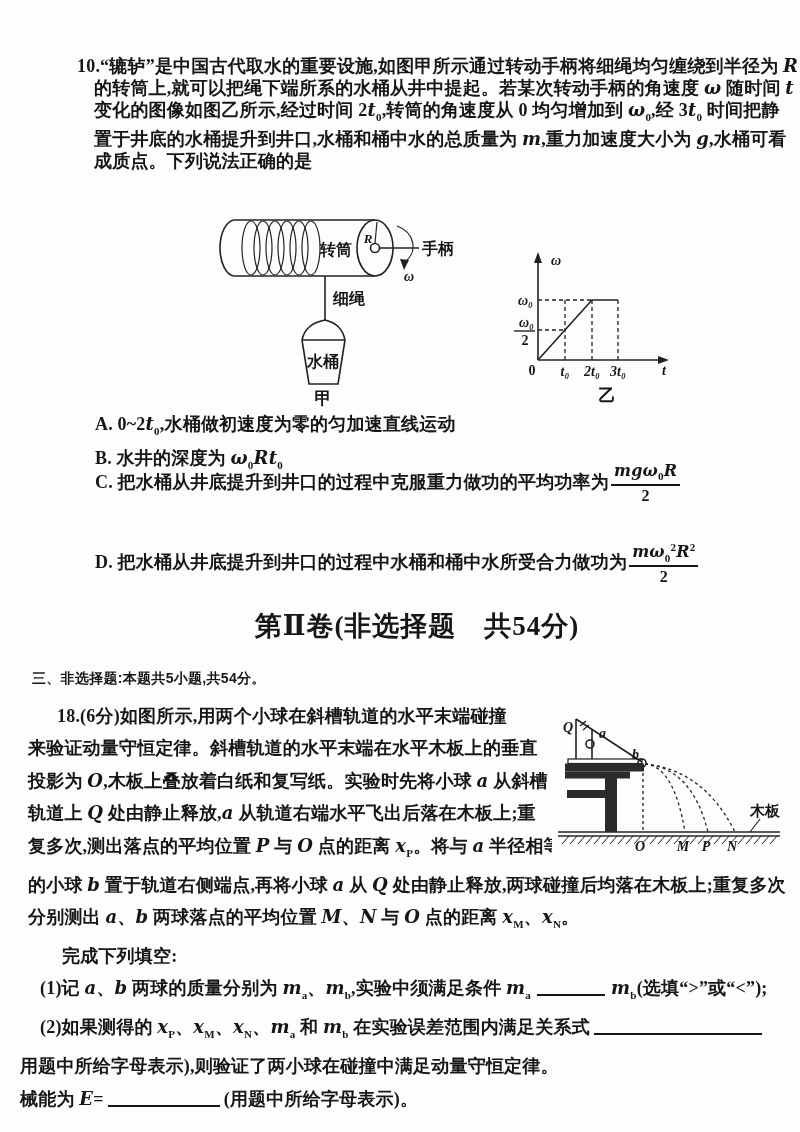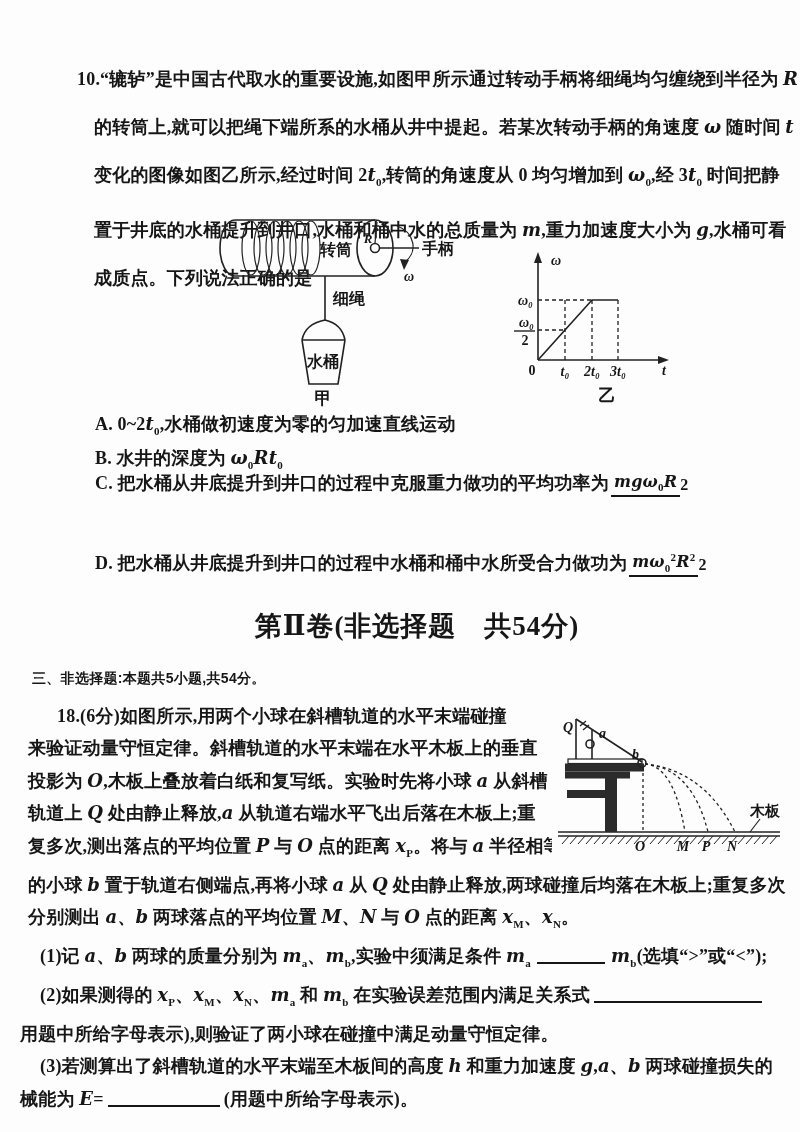--- a/index.html
+++ b/index.html
@@ -1,28 +1,28 @@
 <!DOCTYPE html>
 <html><head>
 <meta charset="utf-8">
 <style>
   html,body{margin:0;padding:0;background:#e8e8e8;}
   .page{position:relative;width:800px;height:1132px;background:#fdfdfd;color:#161616;
         font-family:"Liberation Serif","DejaVu Serif",serif;overflow:hidden;
         -webkit-font-smoothing:antialiased;}
-  .ln{white-space:nowrap;font-size:18px;line-height:48px;font-weight:600;letter-spacing:.2px;}
+  .ln{white-space:nowrap;font-size:18px;line-height:22px;font-weight:600;letter-spacing:.2px;}
   i{font-style:italic;font-family:"DejaVu Serif",serif;}
   sub,sup{font-size:11px;}
   
   .q10-text{position:absolute;left:94px;top:55px;width:706px;}
   .q10-text .first{text-indent:-17px;}
   
   .opt{position:absolute;left:95px;white-space:nowrap;font-size:18px;font-weight:600;letter-spacing:.2px;}
   .opt-row{display:flex;align-items:center;height:56px;}
-  .frac{display:inline-flex;flex-direction:row;align-items:center;vertical-align:middle;
+  .frac{display:inline-flex;flex-direction:column;align-items:center;vertical-align:middle;
         line-height:1.15;font-size:16px;margin-left:2px;justify-content:flex-end;}
   .frac .num{border-bottom:2px solid #161616;padding:0 3px 1px;}
   .frac .den{padding-top:1px;}
   
   .sec-title{position:absolute;top:608px;left:17px;width:800px;text-align:center;margin:0;
              font-size:27px;font-weight:700;letter-spacing:1px;}
   .sec-intro{position:absolute;top:670px;left:32px;font-size:14px;font-weight:700;
              font-family:Liberation Sans, sans-serif;letter-spacing:.3px;}
   
   .q11-text{position:absolute;left:20px;top:700px;width:778px;}
@@ -143,24 +143,24 @@
 
   <section>
     <div class="q11-text">
       <div class="ln pad37">18.(6分)如图所示,用两个小球在斜槽轨道的水平末端碰撞</div>
       <div class="ln pad8">来验证动量守恒定律。斜槽轨道的水平末端在水平木板上的垂直</div>
       <div class="ln pad8">投影为 <i>O</i>,木板上叠放着白纸和复写纸。实验时先将小球 <i>a</i> 从斜槽</div>
       <div class="ln pad8">轨道上 <i>Q</i> 处由静止释放,<i>a</i> 从轨道右端水平飞出后落在木板上;重</div>
       <div class="ln pad8">复多次,测出落点的平均位置 <i>P</i> 与 <i>O</i> 点的距离 <i>x</i><sub>P</sub>。将与 <i>a</i> 半径相等</div>
       <div class="ln pad8">的小球 <i>b</i> 置于轨道右侧端点,再将小球 <i>a</i> 从 <i>Q</i> 处由静止释放,两球碰撞后均落在木板上;重复多次</div>
       <div class="ln pad8">分别测出 <i>a</i>、<i>b</i> 两球落点的平均位置 <i>M</i>、<i>N</i> 与 <i>O</i> 点的距离 <i>x</i><sub>M</sub>、<i>x</i><sub>N</sub>。</div>
+      <div class="ln pad42">完成下列填空:</div>
       <div class="ln pad20">(1)记 <i>a</i>、<i>b</i> 两球的质量分别为 <i>m</i><sub>a</sub>、<i>m</i><sub>b</sub>,实验中须满足条件 <i>m</i><sub>a</sub><span class="blank blank-s"></span><i>m</i><sub>b</sub>(选填“&gt;”或“&lt;”);</div>
       <div class="ln pad20">(2)如果测得的 <i>x</i><sub>P</sub>、<i>x</i><sub>M</sub>、<i>x</i><sub>N</sub>、<i>m</i><sub>a</sub> 和 <i>m</i><sub>b</sub> 在实验误差范围内满足关系式<span class="blank blank-l"></span></div>
       <div class="ln">用题中所给字母表示),则验证了两小球在碰撞中满足动量守恒定律。</div>
-      <div class="ln pad20">(3)若测算出了斜槽轨道的水平末端至木板间的高度 <i>h</i> 和重力加速度 <i>g</i>,<i>a</i>、<i>b</i> 两球碰撞损失的</div>
       <div class="ln">械能为 <i>E</i>=<span class="blank blank-m"></span>(用题中所给字母表示)。</div>
     </div>
 
     <svg class="fig" style="left:552px;top:706px;background:#fdfdfd;" width="240" height="165" viewBox="0 0 240 165">
 
       <g>
         <line x1="6" y1="126" x2="228" y2="126" stroke="#222" stroke-width="1.6"></line>
         <line x1="6" y1="130" x2="228" y2="130" stroke="#222" stroke-width="1.3"></line>
         <g stroke="#222" stroke-width="1">
           <line x1="10" y1="138" x2="17" y2="130"></line>

